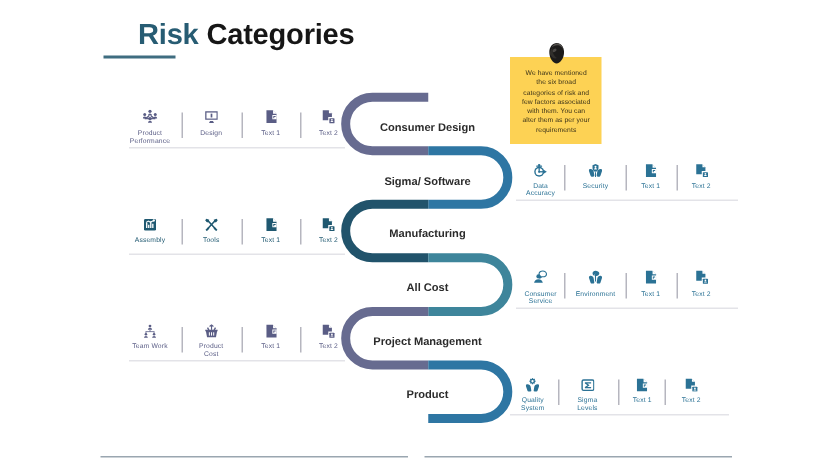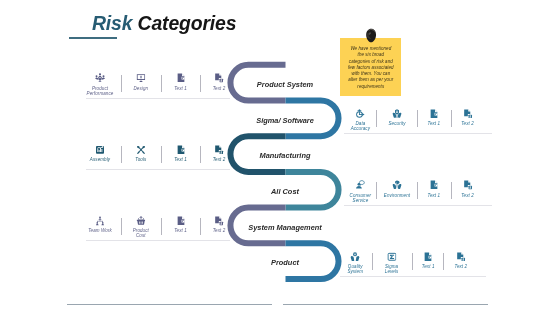--- a/index.html
+++ b/index.html
@@ -1,18 +1,18 @@
 <!DOCTYPE html>
 <html><head>
 <meta charset="utf-8">
 <title>Risk Categories</title>
 <style>
   html,body{margin:0;padding:0;}
   body{width:560px;height:315px;background:#ffffff;font-family:"Liberation Sans",sans-serif;overflow:hidden;}
-  #slide{position:relative;width:560px;height:315px;background:#fff;font-style:italic;}
+  #slide{position:relative;width:560px;height:315px;background:#fff;}
   .title{position:absolute;left:92px;top:12px;font-size:19.4px;font-weight:bold;color:#161616;letter-spacing:-0.15px;white-space:nowrap;}
   .title .t1{color:#275c73;}
   .title-rule{position:absolute;left:69px;top:37px;width:48px;height:1.6px;background:#3f6d80;}
   .footline{position:absolute;top:304.4px;height:0.9px;background:#9aa6b0;}
   #snake{position:absolute;left:0;top:0;}
   .stage-label{position:absolute;font-size:7.4px;font-weight:bold;color:#2b2b2b;white-space:nowrap;text-align:center;}
   .icon-cell{position:absolute;text-align:center;}
   .icon-cell .ic{position:absolute;left:50%;transform:translateX(-50%);line-height:0;font-size:0;}
   .icon-cell .lab{position:absolute;left:50%;transform:translateX(-50%);font-size:4.5px;line-height:5.1px;white-space:pre;letter-spacing:0.1px;}
   .divider{position:absolute;width:0.8px;}
@@ -32,25 +32,25 @@
       <defs></defs>
       <path d="M 285.5 64.8 L 248.3 64.8 A 17.85 17.85 0 0 0 248.3 100.5 L 285.5 100.5" fill="none" stroke="#676b90" stroke-width="6"></path>
       <path d="M 285.5 100.5 L 320.7 100.5 A 17.85 17.85 0 0 1 320.7 136.2 L 285.5 136.2" fill="none" stroke="#2e76a3" stroke-width="6"></path>
       <path d="M 285.5 136.2 L 248.3 136.2 A 17.85 17.85 0 0 0 248.3 171.89999999999998 L 285.5 171.89999999999998" fill="none" stroke="#21536b" stroke-width="6"></path>
       <path d="M 285.5 171.9 L 320.7 171.9 A 17.85 17.85 0 0 1 320.7 207.60000000000002 L 285.5 207.60000000000002" fill="none" stroke="#3e859b" stroke-width="6"></path>
       <path d="M 285.5 207.60000000000002 L 248.3 207.60000000000002 A 17.85 17.85 0 0 0 248.3 243.3 L 285.5 243.3" fill="none" stroke="#676b90" stroke-width="6"></path>
       <path d="M 285.5 243.3 L 320.7 243.3 A 17.85 17.85 0 0 1 320.7 279 L 285.5 279" fill="none" stroke="#2e76a3" stroke-width="6"></path>
     </svg>
 
   <div id="stage-labels">
-      <div class="stage-label" style="top: 79.95px; left: 231px; width: 108px;">Product System</div>
+      <div class="stage-label" style="top: 79.95px; left: 231px; width: 108px;">Consumer Design</div>
       <div class="stage-label" style="top: 115.65px; left: 231px; width: 108px;">Sigma/ Software</div>
       <div class="stage-label" style="top: 151.35px; left: 231px; width: 108px;">Manufacturing</div>
       <div class="stage-label" style="top: 187.05px; left: 231px; width: 108px;">All  Cost</div>
-      <div class="stage-label" style="top: 222.75px; left: 231px; width: 108px;">System Management</div>
+      <div class="stage-label" style="top: 222.75px; left: 231px; width: 108px;">Project Management</div>
       <div class="stage-label" style="top: 258.45px; left: 231px; width: 108px;">Product</div>
     </div>
   <div id="icon-layer">
       <div class="icon-cell" style="left: 80px; top: 73.2px; width: 40px;">
         <div class="ic" style="top: 0px;"><svg width="9.6" height="9.6" viewBox="0 0 24 24" fill="#5a5d85" style="color:#5a5d85">
             <circle cx="12" cy="3.1" r="2.7"></circle>
             <path d="M12 6.6c-1.9 0-3.2 1.4-3.4 3.2h6.8C15.2 8 13.9 6.6 12 6.6z"></path>
             <circle cx="3.2" cy="8.2" r="2.5"></circle>
             <path d="M3.2 11.5C1.3 11.5 0 13 0 14.9h6.4c0-1.9-1.3-3.4-3.2-3.4z"></path>
             <circle cx="20.8" cy="8.2" r="2.5"></circle>

